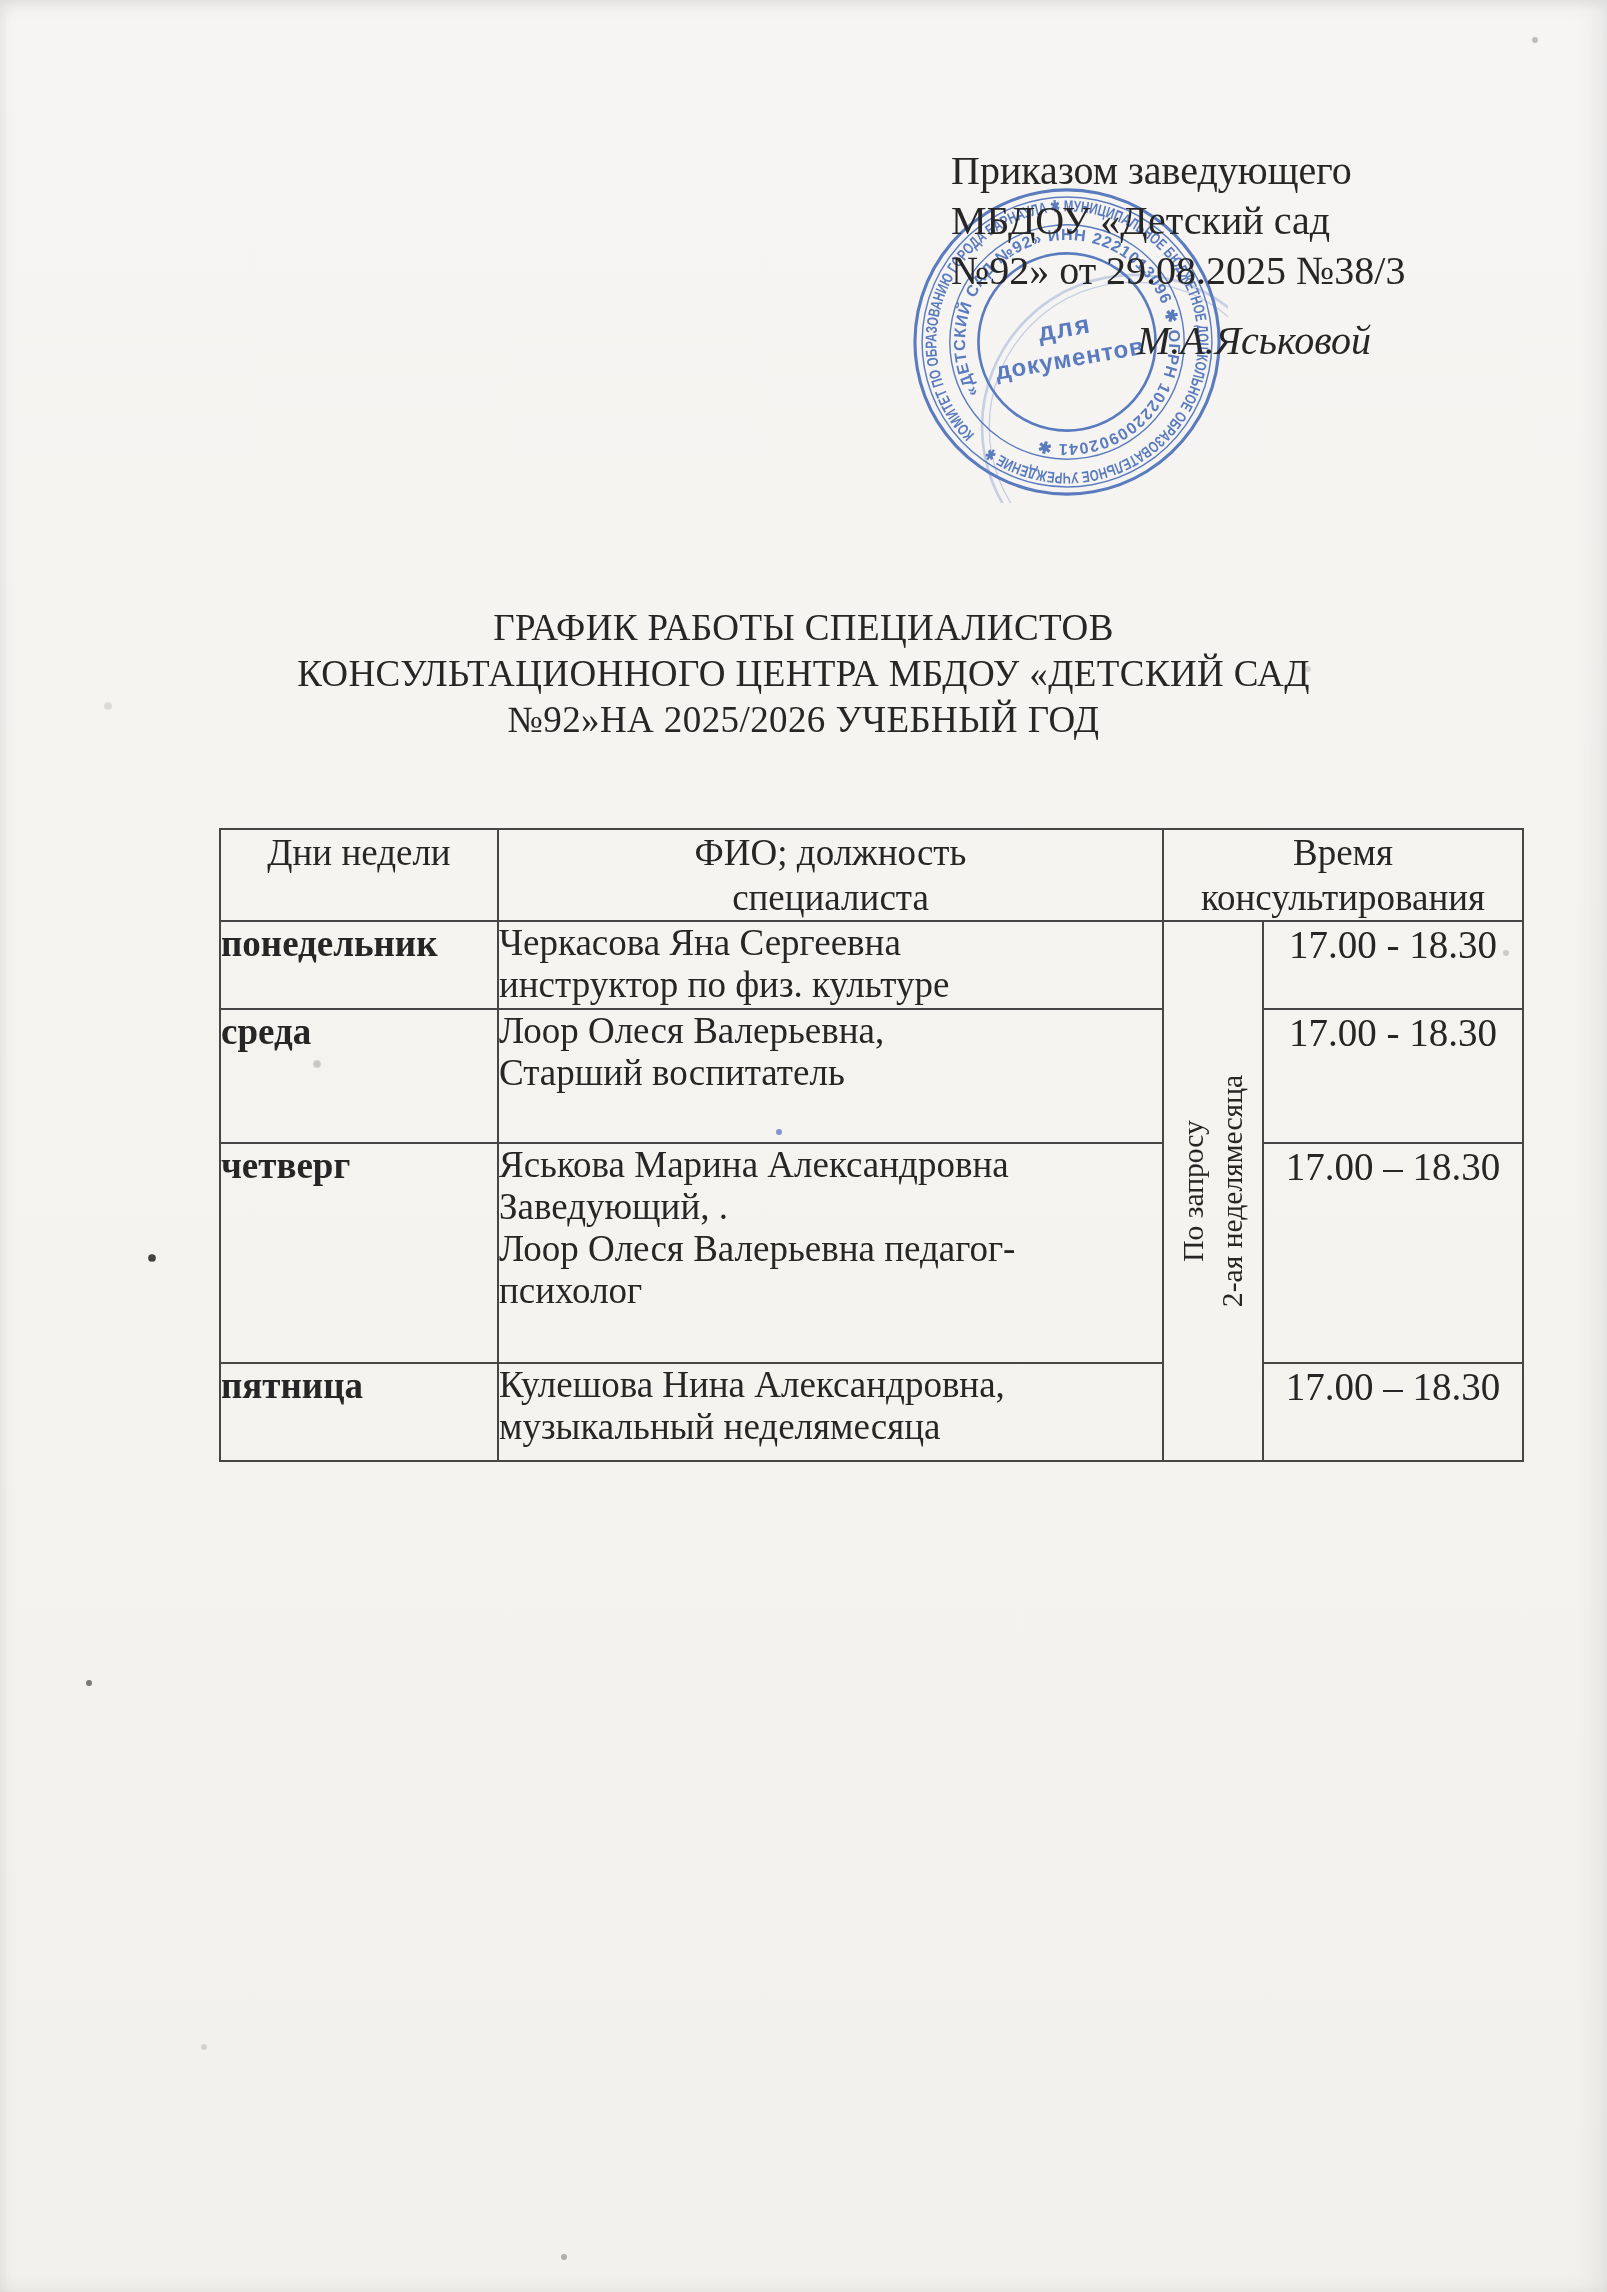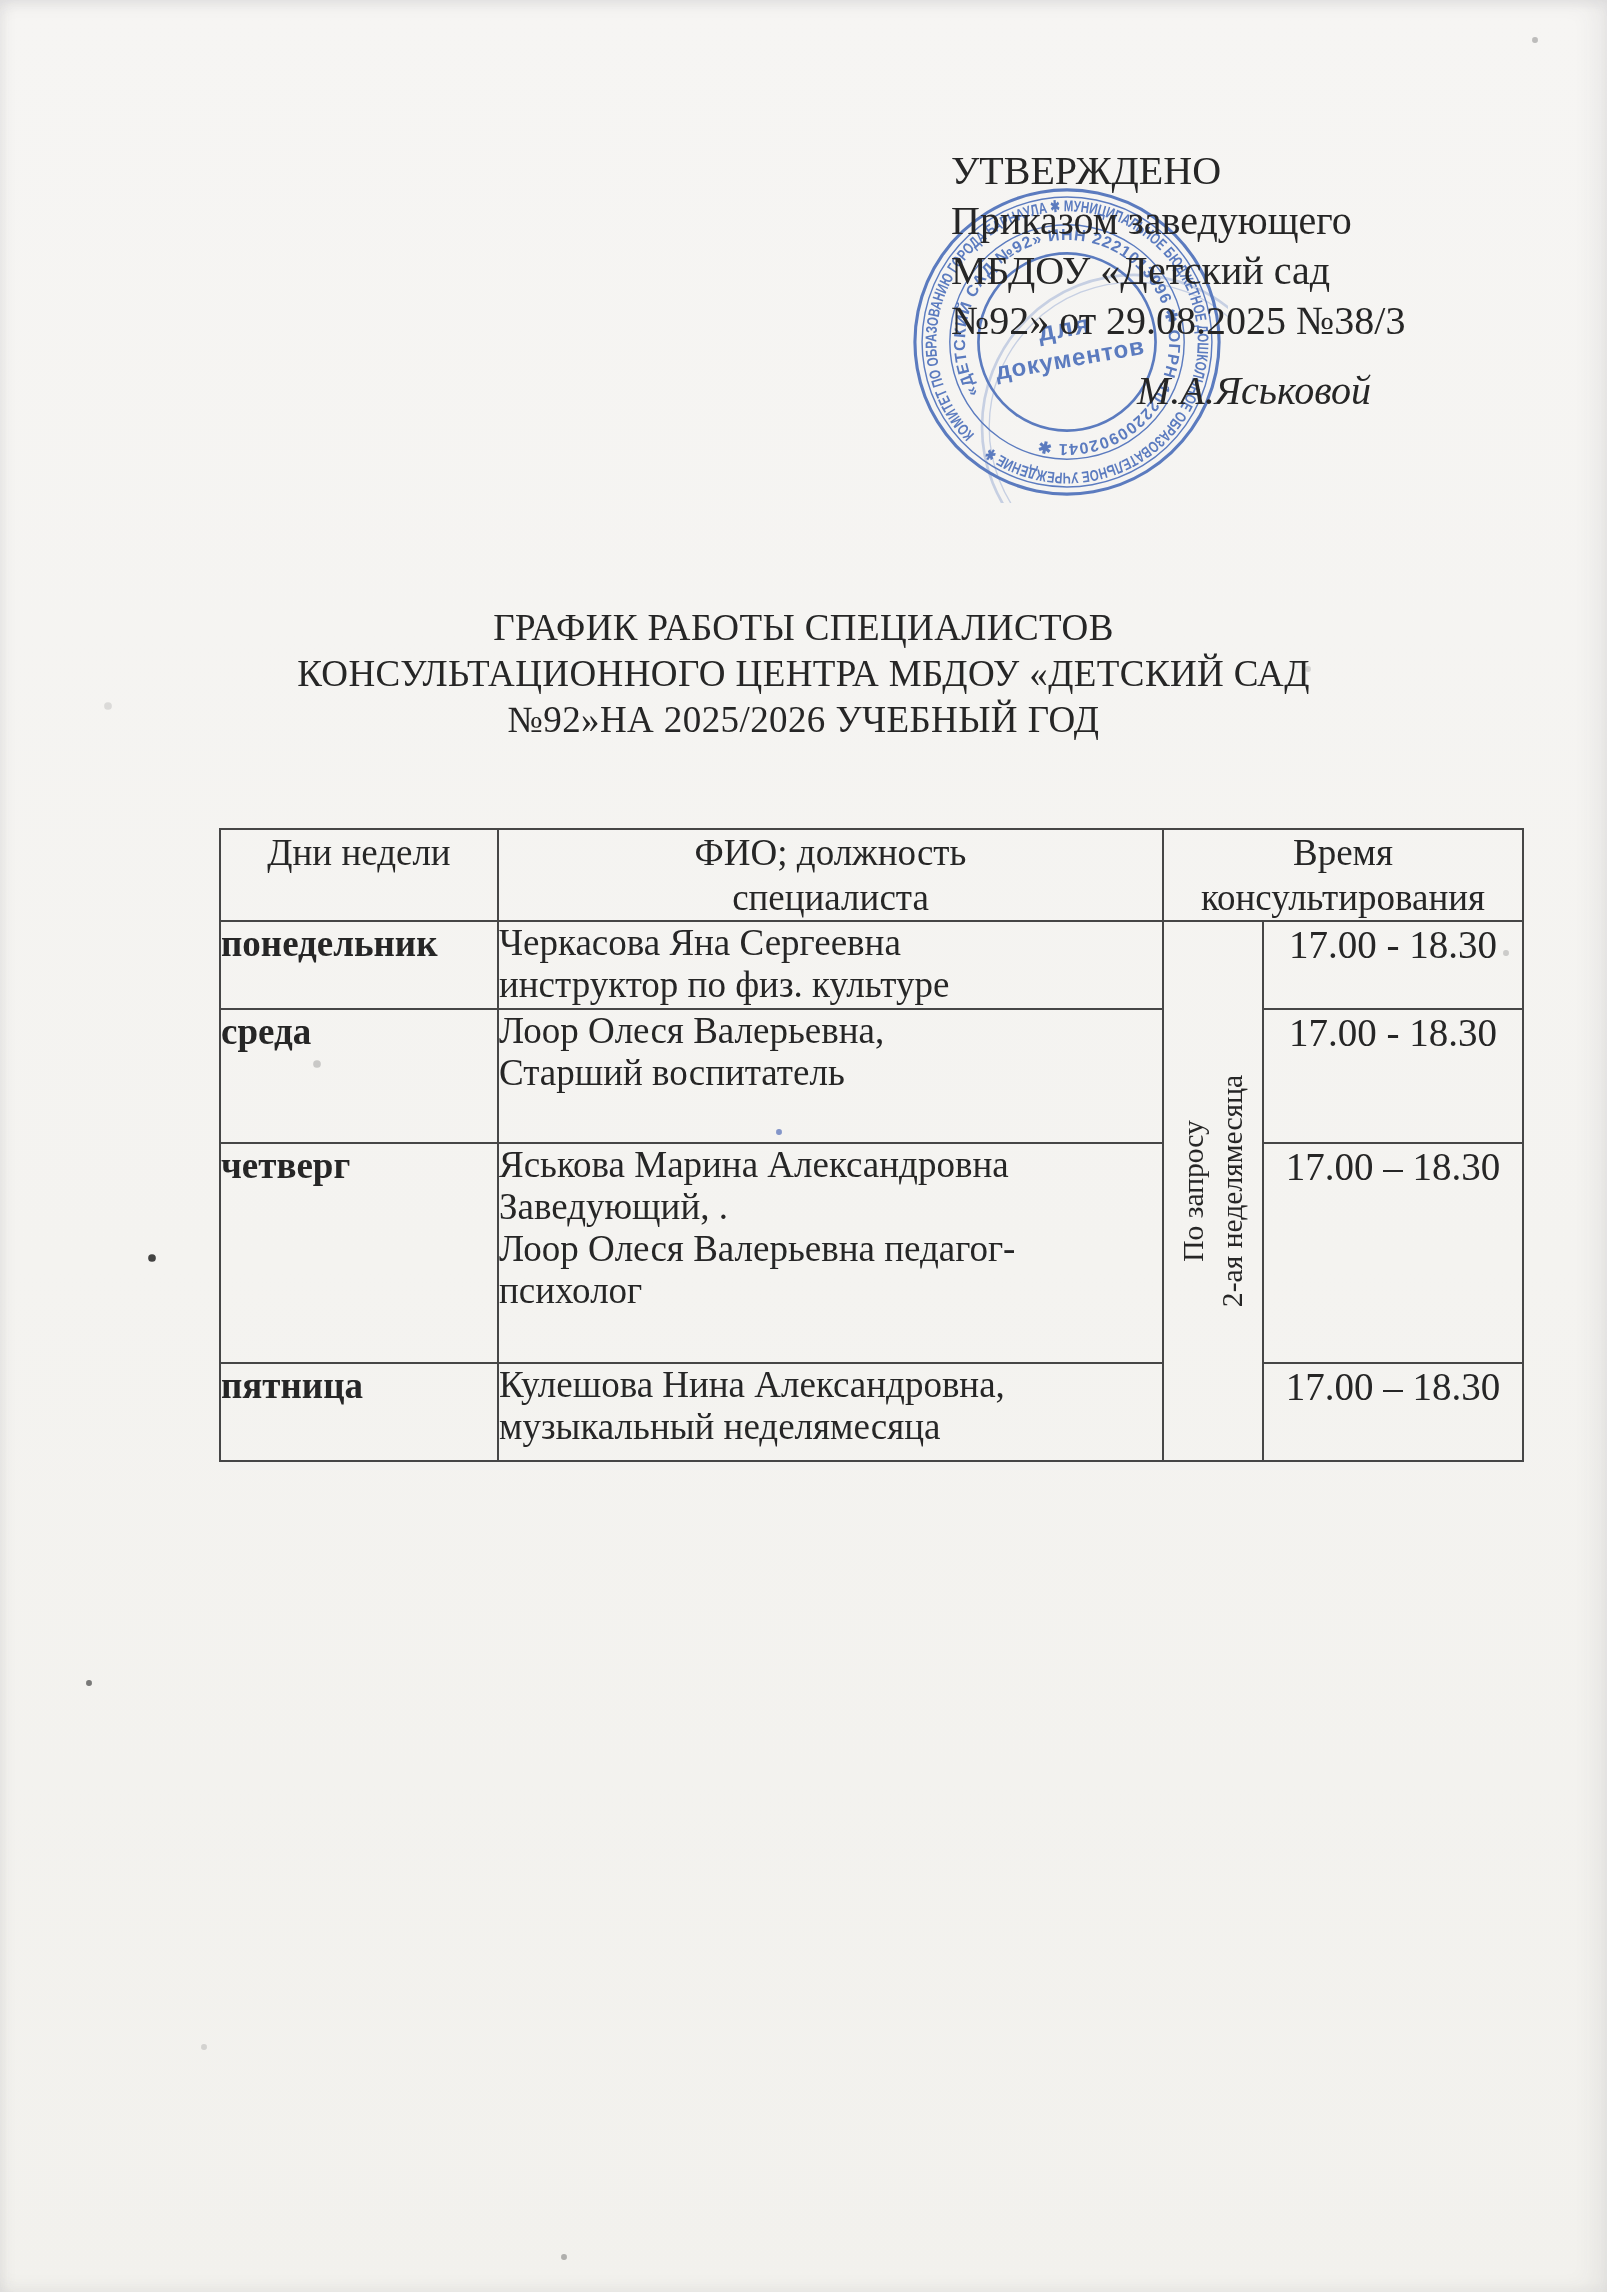--- a/index.html
+++ b/index.html
@@ -102,21 +102,20 @@
       </text>
       <text font-family="Liberation Sans, sans-serif" font-size="18" font-weight="bold" letter-spacing="1">
         <textPath href="#ring-inner">«ДЕТСКИЙ САД №92» ИНН 2221013096 ✱ ОГРН 1022200902041 ✱</textPath>
       </text>
       <text x="180" y="174" text-anchor="middle" font-family="Liberation Sans, sans-serif" font-size="29" font-weight="bold" letter-spacing="2">для</text>
       <text x="180" y="208" text-anchor="middle" font-family="Liberation Sans, sans-serif" font-size="27" font-weight="bold" letter-spacing="1">документов</text>
     </g>
   </svg>
 
   <div class="approval">
-    <div>УТВЕРЖДЕНО</div>
     <div>Приказом заведующего</div>
     <div>МБДОУ «Детский сад</div>
     <div>№92» от 29.08.2025 №38/3</div>
     <div class="sig">М.А.Яськовой</div>
   </div>
 
   <div class="title">
     <div>ГРАФИК РАБОТЫ СПЕЦИАЛИСТОВ</div>
     <div>КОНСУЛЬТАЦИОННОГО ЦЕНТРА МБДОУ «ДЕТСКИЙ САД</div>
     <div>№92»НА 2025/2026 УЧЕБНЫЙ ГОД</div>

